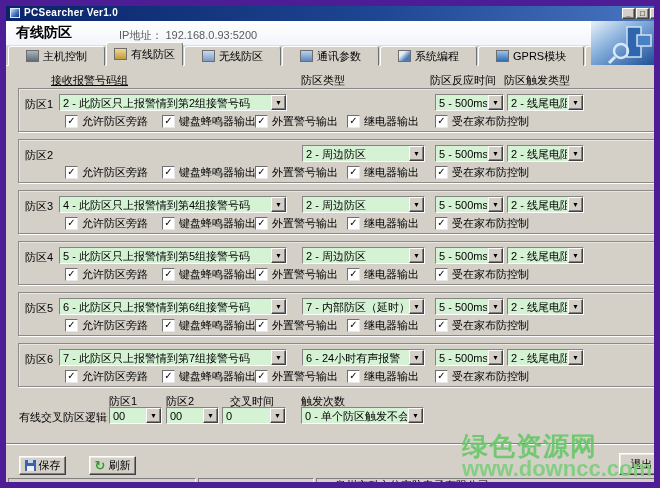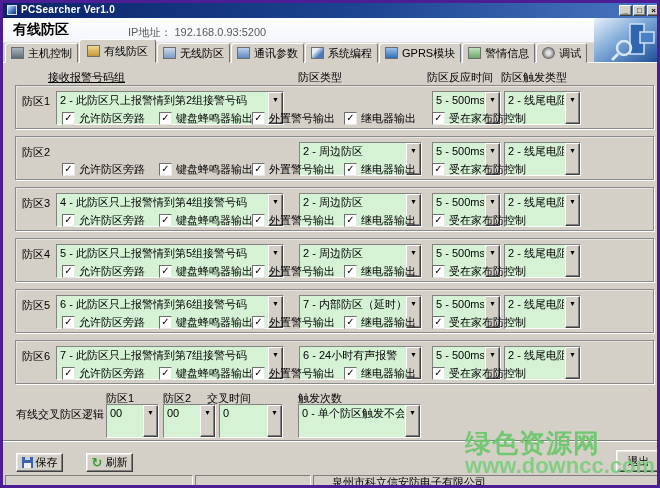--- a/index.html
+++ b/index.html
@@ -1,42 +1,42 @@
 <!DOCTYPE html>
 <html><head>
 <meta charset="utf-8">
 <style>
   html,body{margin:0;padding:0;}
   body{font-family:"Liberation Sans","DejaVu Sans",sans-serif;}
   .win{position:relative;width:660px;height:488px;background:#d4d0c8;overflow:hidden;
-       border:3px solid #4c1d95;box-sizing:border-box;}
+       border:6px solid #4c1d95;box-sizing:border-box;}
 
   
   .titlebar{position:absolute;top:0;left:0;width:660px;height:15px;
     background:linear-gradient(90deg,#0a246a 0%,#1d4591 55%,#4a76c2 100%);}
   .title-icon{position:absolute;left:4px;top:2px;width:10px;height:10px;
     background:linear-gradient(135deg,#cfe0f4 0%,#3d6fc0 60%,#16357c 100%);
     border:1px solid #dce8f8;box-sizing:border-box;}
   .title-text{position:absolute;left:18px;top:1px;color:#fff;font-size:10px;font-weight:bold;
     letter-spacing:.3px;white-space:nowrap;}
   .winbtns{position:absolute;right:3px;top:2px;display:flex;gap:1px;}
   .winbtn{width:13px;height:11px;background:#d4d0c8;border:1px solid;border-color:#fff #404040 #404040 #fff;
     box-shadow:inset -1px -1px 0 #808080;font-size:8px;line-height:9px;text-align:center;
     font-weight:bold;color:#000;box-sizing:border-box;}
 
   
   .header{position:absolute;top:15px;left:0;width:660px;height:24px;
     background:linear-gradient(180deg,#ffffff 0%,#f2f5fa 100%);border-bottom:1px solid #e0ded8;}
   .page-title{position:absolute;left:10px;top:3px;font-size:14px;font-weight:bold;color:#000;}
-  .ip-label{position:absolute;left:113px;top:7px;font-size:11px;color:#5a5a5a;white-space:nowrap;margin-left:12px;}
+  .ip-label{position:absolute;left:113px;top:7px;font-size:11px;color:#5a5a5a;white-space:nowrap;}
   .logo{position:absolute;top:15px;right:0;width:63px;height:44px;z-index:5;}
 
   
   .tabbar{position:absolute;top:38px;left:2px;height:22px;display:flex;align-items:flex-end;z-index:2;}
-  .tab{display:flex;align-items:center;height:18px;padding:0 5px;background:#d4d0c8;
+  .tab{display:flex;align-items:center;height:18px;padding:0 17px;background:#d4d0c8;
     border:1px solid;border-color:#fff #707070 #d4d0c8 #fff;border-radius:3px 3px 0 0;
     font-size:11px;white-space:nowrap;cursor:default;margin-right:1px;}
   .tab.active{height:22px;z-index:3;padding:0 7px;border-bottom:1px solid #d4d0c8;}
   .tab-icon{width:13px;height:12px;margin-right:4px;border:1px solid #6e6e6e;box-sizing:border-box;}
   .tab:nth-child(1) .tab-icon{background:linear-gradient(180deg,#aab4bc,#5d6d78);}
   .tab:nth-child(2) .tab-icon{background:linear-gradient(180deg,#f0d88a,#c09a3a);}
   .tab:nth-child(3) .tab-icon{background:linear-gradient(180deg,#cdd9e8,#7a9cc8);}
   .tab:nth-child(4) .tab-icon{background:linear-gradient(180deg,#bcd2ec,#5d88c0);}
   .tab:nth-child(5) .tab-icon{background:linear-gradient(135deg,#e8eef6 30%,#4a7ab8 70%);}
   .tab:nth-child(6) .tab-icon{background:linear-gradient(180deg,#9cc2ea,#2f6cb4);}
@@ -47,41 +47,41 @@
   .page{position:absolute;top:59px;left:0;width:660px;height:379px;background:#d4d0c8;
     border-top:1px solid #fff;box-sizing:border-box;}
   .colhead{position:absolute;top:67px;font-size:11px;color:#000;white-space:nowrap;z-index:2;}
   .ch1{left:45px;text-decoration:underline;} .ch2{left:295px;} .ch3{left:424px;} .ch4{left:498px;}
 
   .zones{position:absolute;top:82px;left:12px;width:639px;}
   .zbox{position:relative;height:44px;margin-bottom:7px;border:1px solid #8a8a8a;
     box-shadow:1px 1px 0 #fff, inset 1px 1px 0 #e8e6e0;box-sizing:border-box;}
   .zlabel{position:absolute;left:6px;top:8px;font-size:11px;white-space:nowrap;}
 
-  .dd{position:absolute;height:34px;background:#d5f2d5;border:1px solid;
+  .dd{position:absolute;height:17px;background:#d5f2d5;border:1px solid;
     border-color:#848484 #fdfdfd #fdfdfd #848484;box-sizing:border-box;}
   .dd .txt{position:absolute;left:3px;top:1px;right:16px;font-size:11px;line-height:14px;
     white-space:nowrap;overflow:hidden;color:#000;}
   .dd .btn{position:absolute;right:0;top:0;bottom:0;width:15px;background:#d4d0c8;
     border:1px solid;border-color:#fff #404040 #404040 #fff;box-shadow:inset -1px -1px 0 #808080;
     font-size:7px;line-height:14px;text-align:center;color:#000;box-sizing:border-box;}
   .dd-group{left:40px;top:5px;width:228px;}
   .dd-type {left:283px;top:5px;width:123px;}
   .dd-resp {left:416px;top:5px;width:69px;}
   .dd-trig {left:488px;top:5px;width:77px;}
 
   .chk{position:absolute;top:25px;height:14px;font-size:11px;white-space:nowrap;display:flex;align-items:center;}
   .chk .box{display:inline-block;width:11px;height:11px;background:#fff;border:1px solid;
     border-color:#6f6f6f #e8e8e8 #e8e8e8 #6f6f6f;font-size:10px;line-height:10px;text-align:center;
     margin-right:4px;color:#000;box-sizing:content-box;}
   .c1{left:46px;} .c2{left:143px;} .c3{left:236px;} .c4{left:328px;} .c5{left:416px;}
 
   
   .xhead{position:absolute;top:388px;font-size:11px;white-space:nowrap;}
-  .xh1{left:103px;} .xh2{left:160px;} .xh3{left:204px;} .xh4{left:295px;}
+  .xh1{left:103px;} .xh2{left:160px;} .xh3{left:224px;} .xh4{left:295px;}
   .xsection-label{position:absolute;left:13px;top:404px;font-size:11px;white-space:nowrap;}
   .x1{left:103px;top:401px;width:53px;}
   .x2{left:160px;top:401px;width:53px;}
   .x3{left:216px;top:401px;width:64px;}
   .x4{left:295px;top:401px;width:123px;}
 
   .hdiv{position:absolute;top:437px;left:0;width:660px;height:0;
     border-top:1px solid #808080;border-bottom:1px solid #fff;}
 
   

